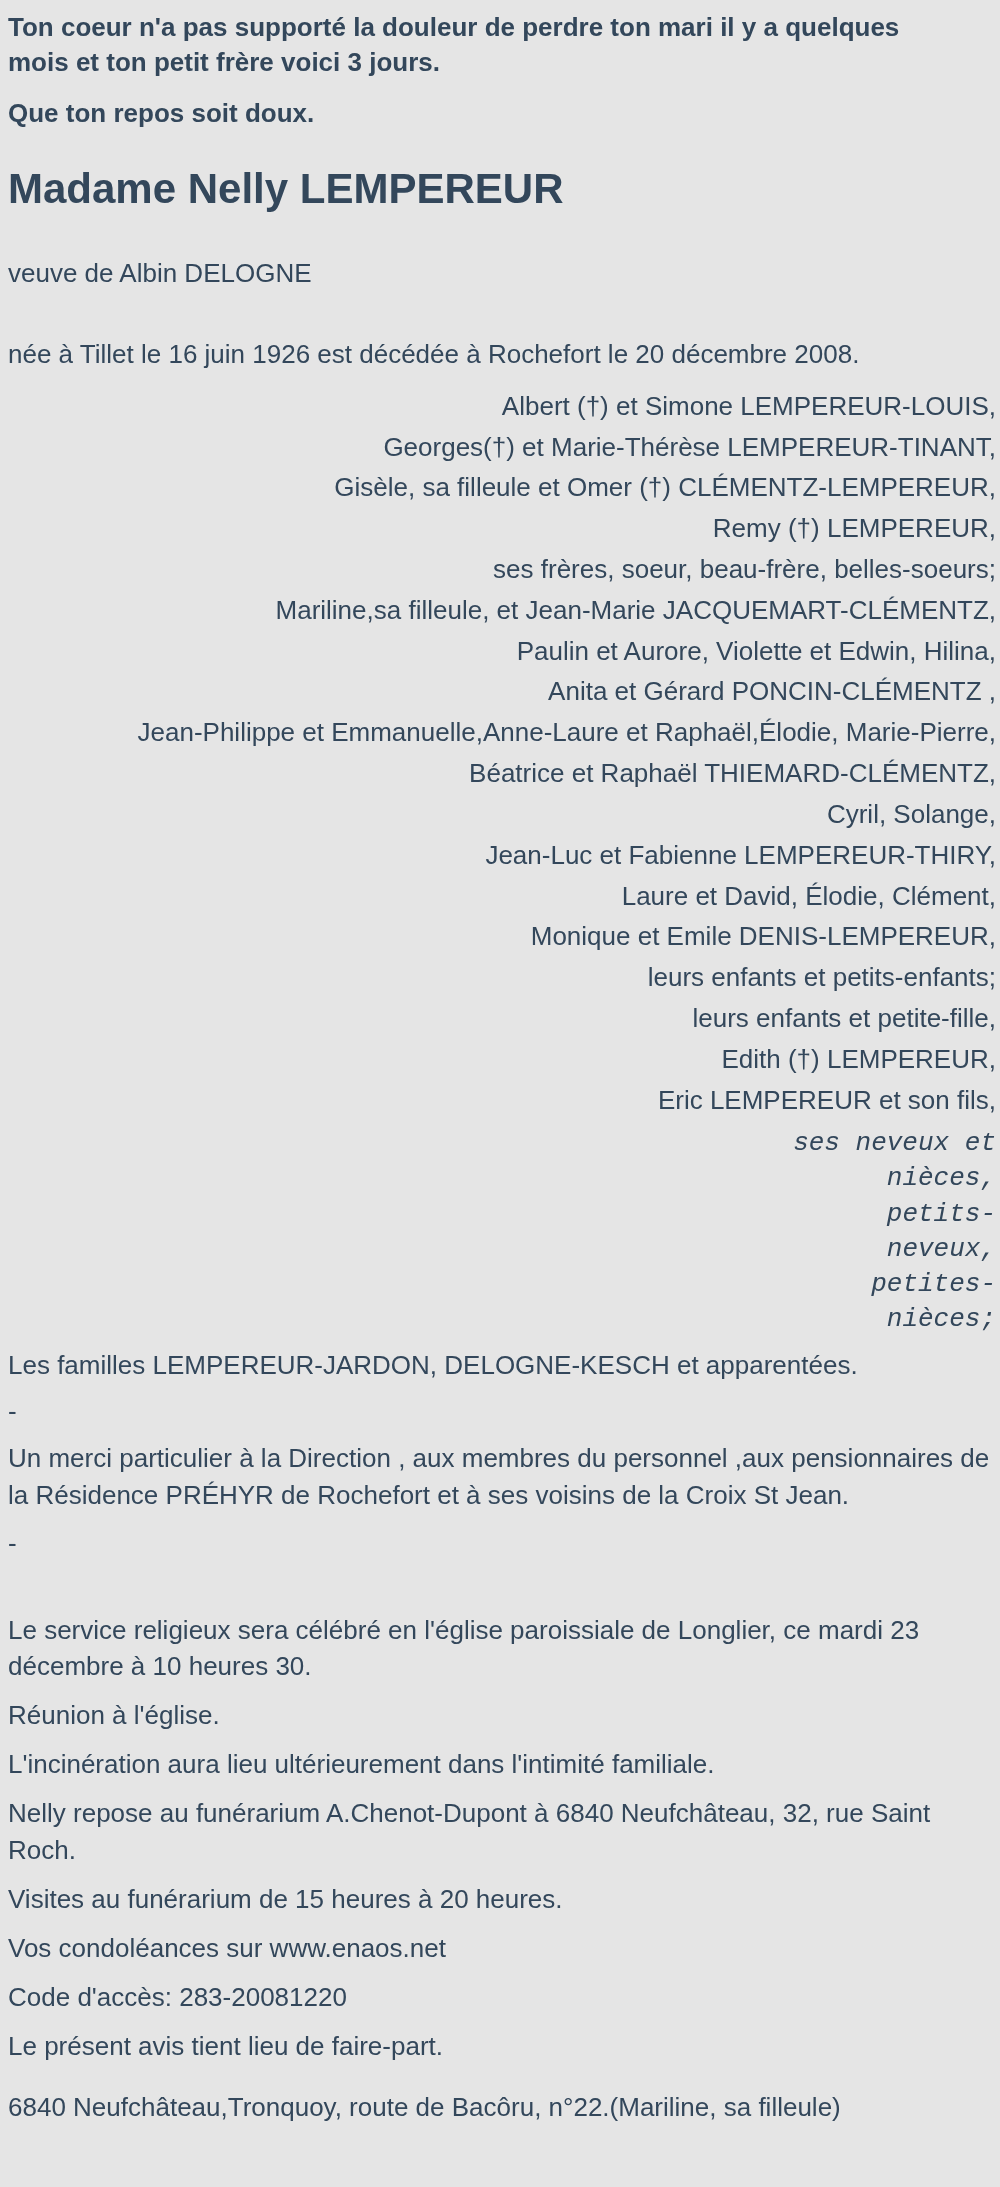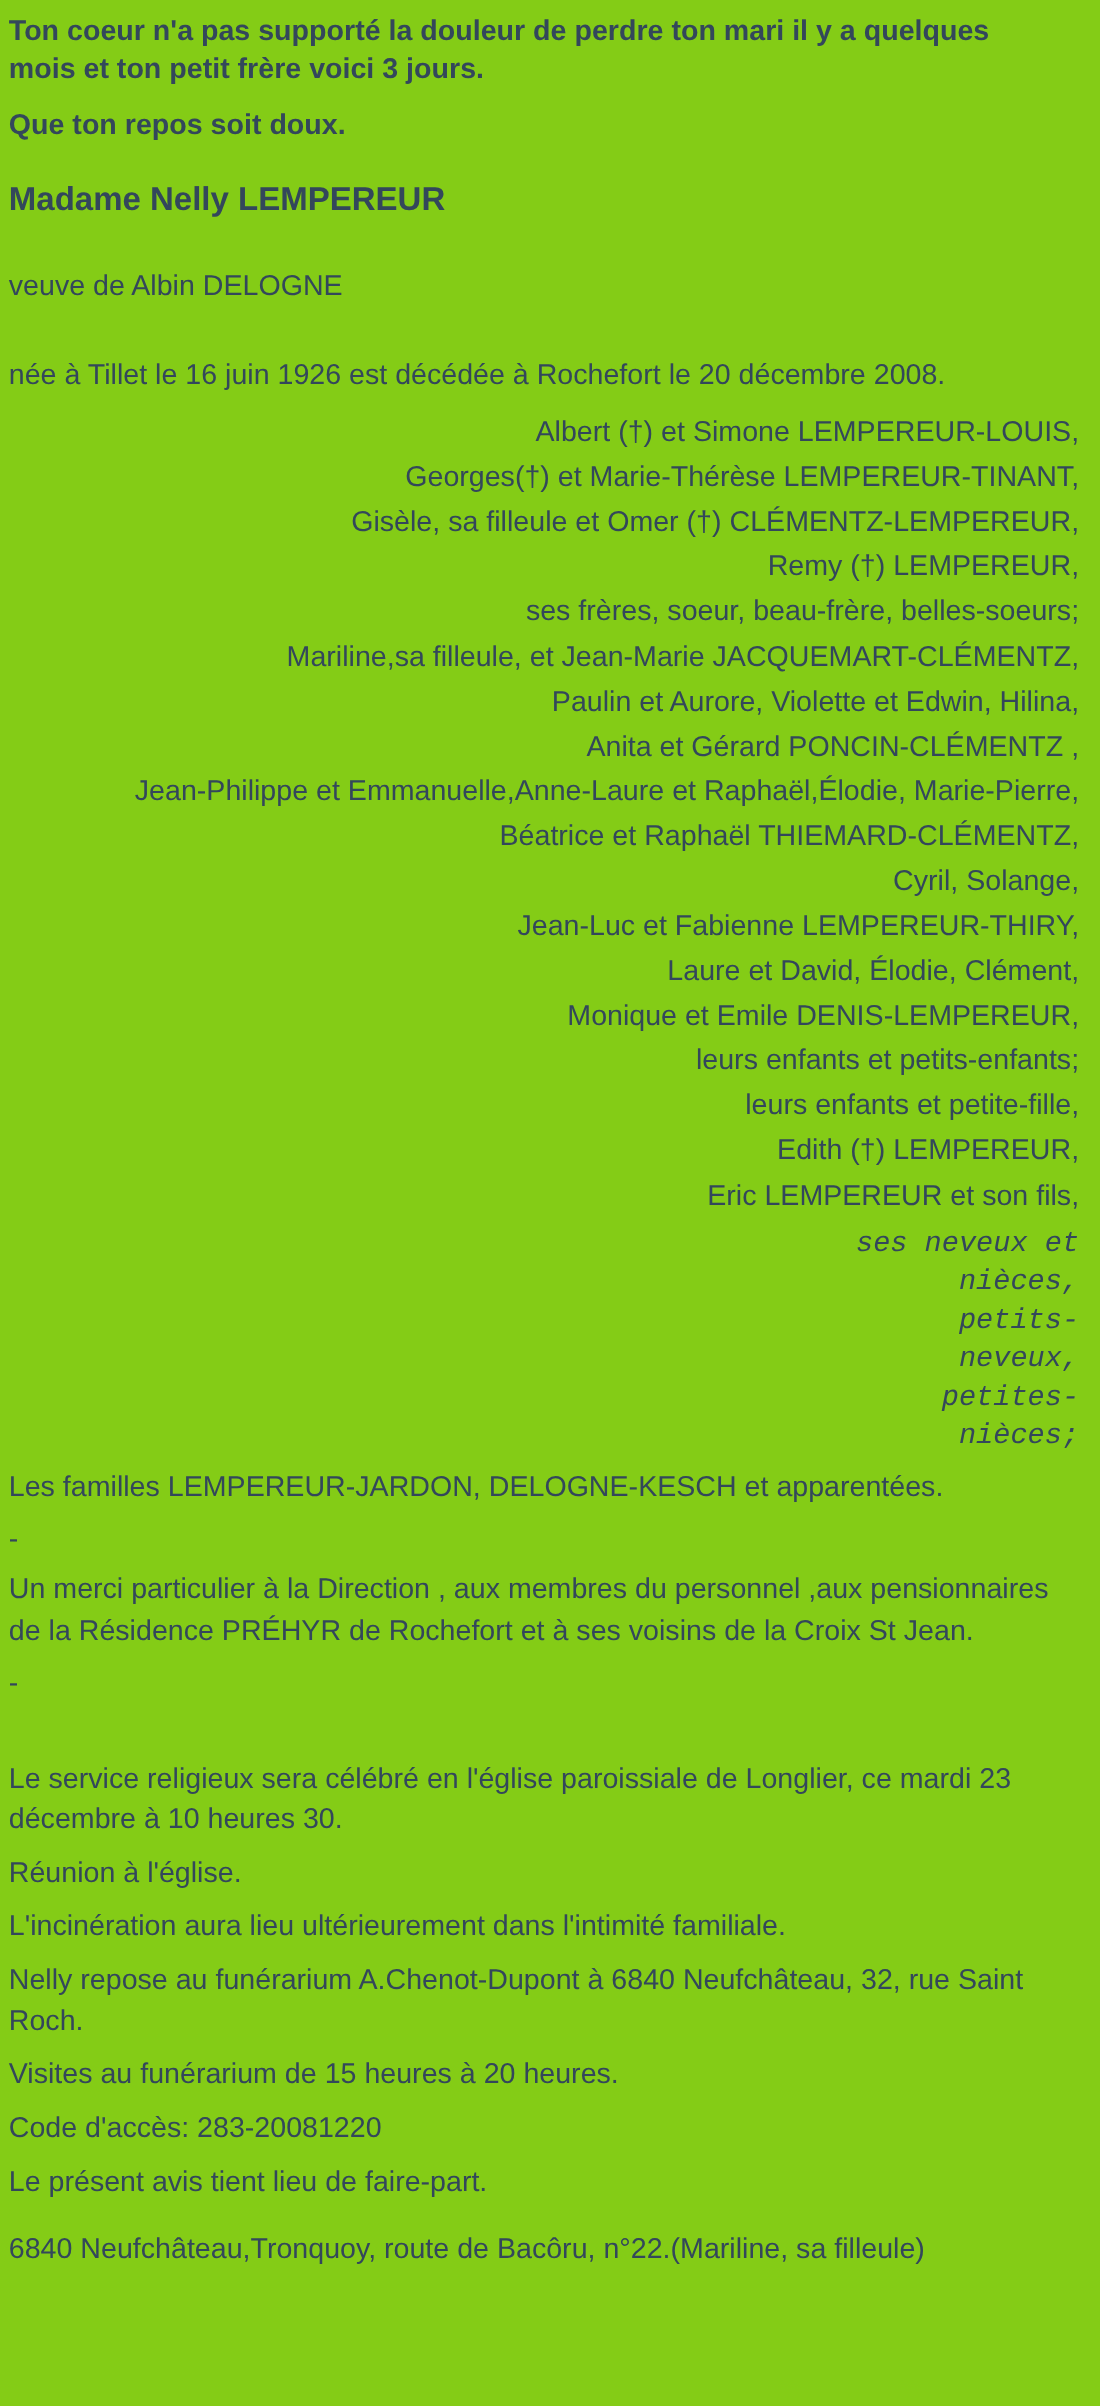--- a/index.html
+++ b/index.html
@@ -5,36 +5,36 @@
 <style>
   html, body {
     margin: 0;
     padding: 0;
     background: #ffffff;
   }
   .page {
     width: 1000px;
     min-height: 2187px;
     box-sizing: border-box;
-    background: #84cc16;
+    background: #e5e5e5;
     color: #33475b;
     font-family: "Liberation Sans", "DejaVu Sans", sans-serif;
     font-size: 26px;
-    padding: 10px 19px 30px 8px;
+    padding: 10px 4px 30px 8px;
     overflow: hidden;
   }
   p { margin: 0; }
   .intro-line {
     font-weight: bold;
     line-height: 1.35;
     max-width: 920px;
     margin: 0 0 16px 0;
   }
   .deceased-title {
-    font-size: 30px;
+    font-size: 42px;
     font-weight: bold;
     line-height: 1.15;
     margin: 34px 0 0 0;
   }
   .subtitle {
     margin-top: 42px;
     line-height: 1.35;
   }
   .life-dates {
     margin-top: 46px;
@@ -132,19 +132,20 @@
   <p class="thanks">Un merci particulier à la Direction , aux membres du personnel ,aux pensionnaires de la Résidence PRÉHYR de Rochefort et à ses voisins de la Croix St Jean.</p>
 
   <p class="separator">-</p>
 
   <section class="service-section">
     <p class="service-line">Le service religieux sera célébré en l'église paroissiale de Longlier, ce mardi 23 décembre à 10 heures 30.</p>
     <p class="service-line">Réunion à l'église.</p>
     <p class="service-line">L'incinération aura lieu ultérieurement dans l'intimité familiale.</p>
     <p class="service-line">Nelly repose au funérarium A.Chenot-Dupont à 6840 Neufchâteau, 32, rue Saint Roch.</p>
     <p class="service-line">Visites au funérarium de 15 heures à 20 heures.</p>
+    <p class="service-line">Vos condoléances sur www.enaos.net</p>
     <p class="service-line">Code d'accès: 283-20081220</p>
     <p class="service-line">Le présent avis tient lieu de faire-part.</p>
   </section>
 
   <p class="footer-address">6840 Neufchâteau,Tronquoy, route de Bacôru, n°22.(Mariline, sa filleule)</p>
 
 </main>
 
 </body></html>

